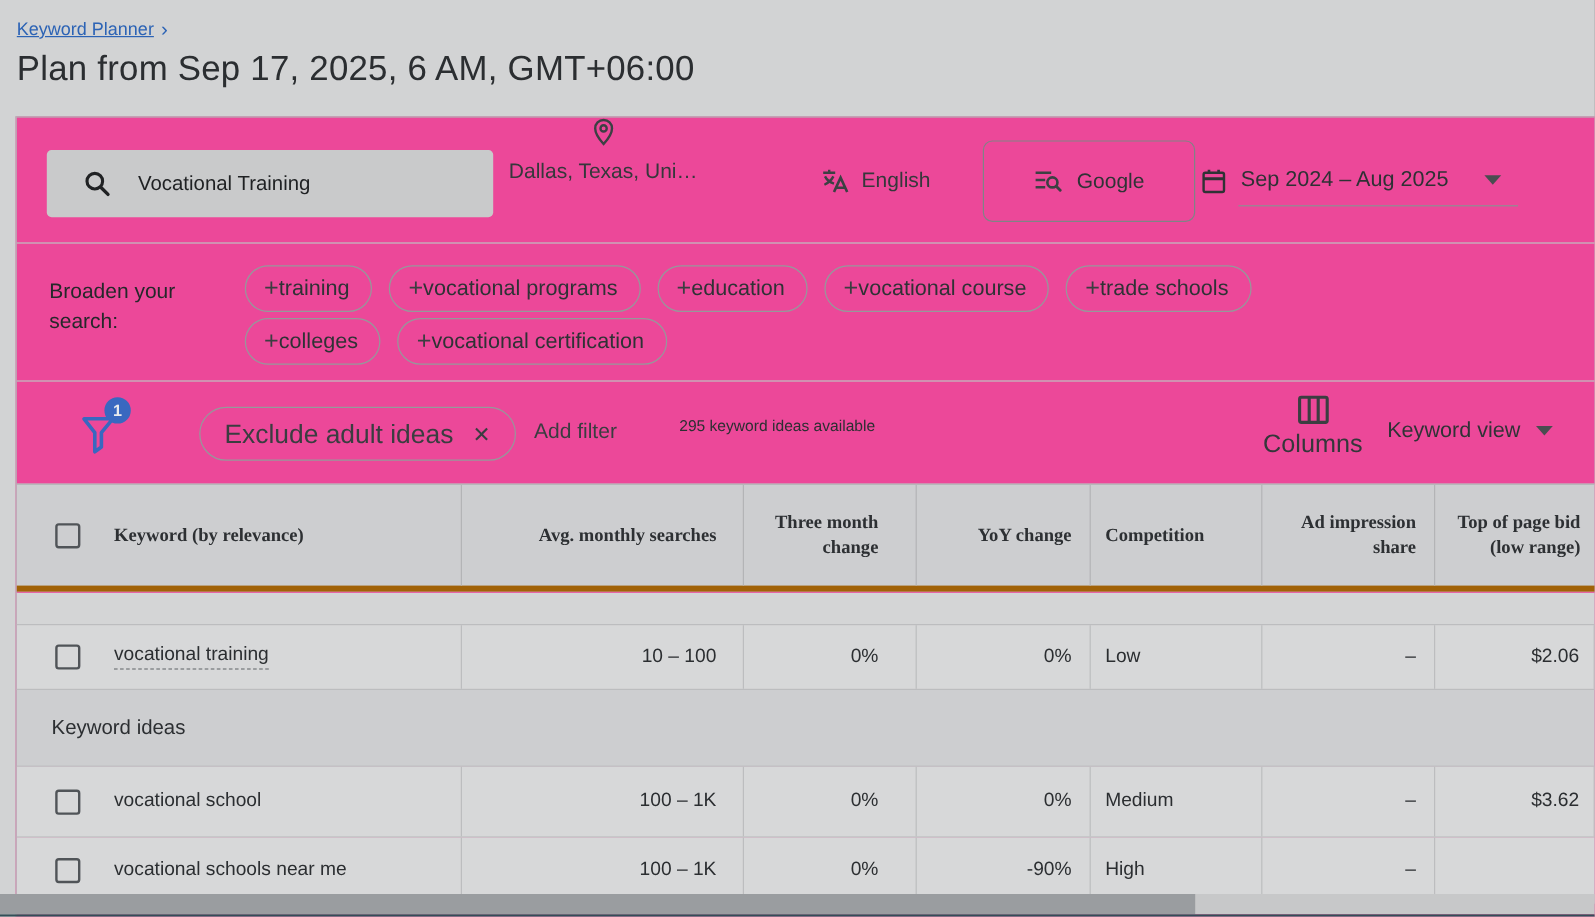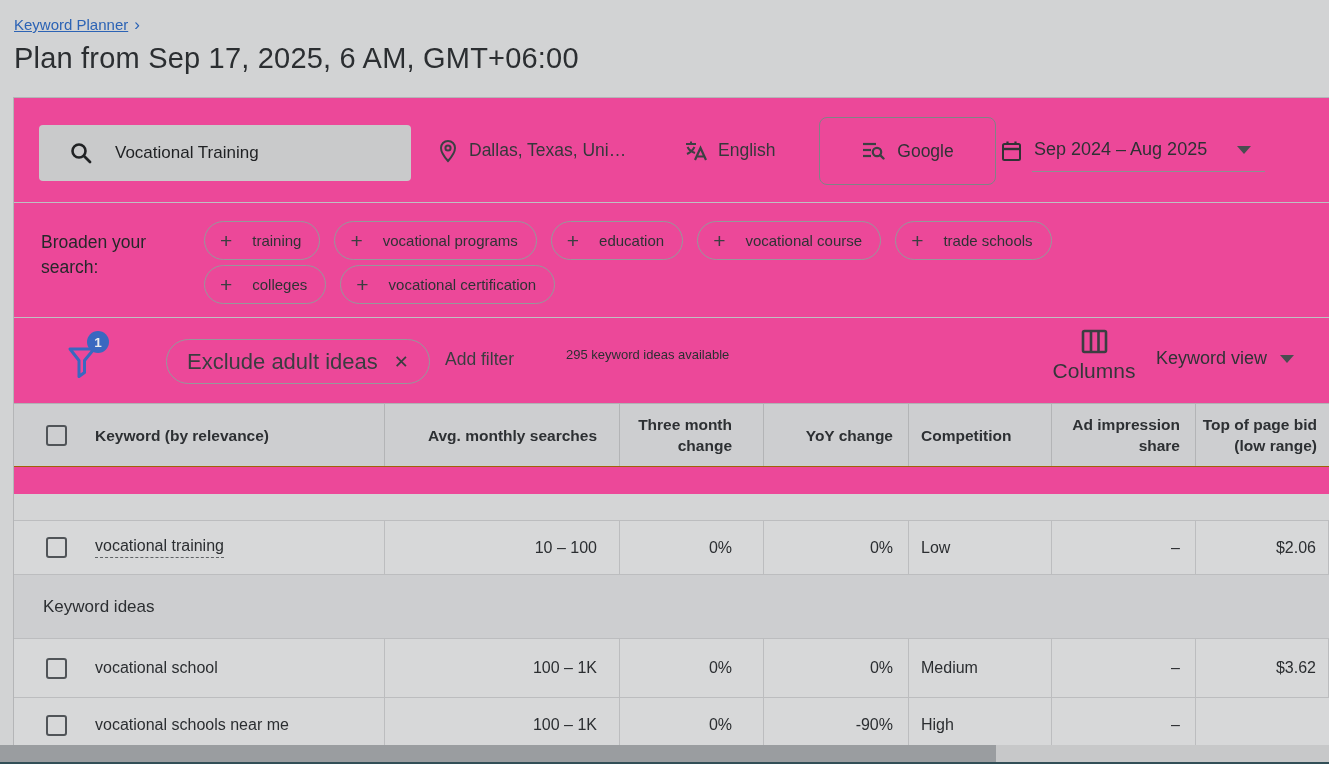--- a/index.html
+++ b/index.html
@@ -19,38 +19,38 @@
   .panel { position:absolute; left:13px; top:97px; width:1316px; height:667px;
            background:#ec4899; border-left:1px solid #b4b5b7; border-top:1px solid #b4b5b7; }
 
   
   .toolbar { position:absolute; left:0; top:0; width:100%; height:105px; border-bottom:1px solid #bfc0c2; }
   .search-box { position:absolute; left:25px; top:27px; width:372px; height:56px; background:#c9cacb;
                 border-radius:4px; display:flex; align-items:center; padding-left:30px; gap:22px; cursor:text; }
   .search-box span { font-size:17px; color:#1f2123; }
   .tool-item { position:absolute; top:0; height:105px; display:flex; align-items:center; gap:10px;
                font-size:17.5px; color:#35383b; cursor:pointer; }
-  .loc-item { left:423px; }
+  .loc-item { left:410px;flex-direction:column; }
   .lang-item { left:670px; }
   .google-btn { position:absolute; left:805px; top:19px; width:177px; height:68px;
                 border:1px solid #808386; border-radius:8px; display:flex; align-items:center;
                 justify-content:center; gap:12px; font-size:17.5px; color:#303336; cursor:pointer; }
   .date-item { position:absolute; left:987px; top:0; height:105px; display:flex; align-items:center; gap:10px; cursor:pointer; }
   .date-underlined { display:flex; align-items:center; gap:30px; border-bottom:1px solid #8d8f92;
                      padding:10px 14px 11px 2px; font-size:18px; color:#2e3134; }
   .tri-down { width:0; height:0; border-left:7px solid transparent; border-right:7px solid transparent;
               border-top:8px solid #4a4d50; }
 
   
   .broaden { position:absolute; left:0; top:105px; width:100%; height:115px; border-bottom:1px solid #bfc0c2; }
   .broaden-label { position:absolute; left:27px; top:27px; width:150px; font-size:17.5px; line-height:25px; color:#25282a; }
   .chip-row { position:absolute; left:190px; display:flex; gap:14px; }
   .chip-row.r1 { top:18px; } .chip-row.r2 { top:62px; }
   .chip { height:39px; border:1px solid #96989b; border-radius:20px; display:inline-flex;
-          align-items:center; padding:0 18px 0 15px; gap:20px; font-size:15px; color:#2f3235;
+          align-items:center; padding:0 18px 0 15px; gap:0; font-size:18px; color:#2f3235;
           cursor:pointer; background:transparent; white-space:nowrap; }
   .plus-icon { font-size:21px; color:#3b3e41; line-height:1; }
   .plus-icon::before { content:"+"; }
 
   
   .filterbar { position:absolute; left:0; top:220px; width:100%; height:85px; }
   .funnel-wrap { position:absolute; left:53px; top:13px; width:42px; height:50px; cursor:pointer; }
   .funnel-badge { position:absolute; right:0; top:0; width:22px; height:22px; border-radius:50%;
                   background:var(--filter-badge-blue,#3968c0); color:#e8eaed; font-size:13.5px; font-weight:700;
                   display:flex; align-items:center; justify-content:center; }
@@ -60,23 +60,23 @@
   .x-icon { font-size:18px; color:#3a3d40; cursor:pointer; line-height:1; }
   .x-icon::before { content:"✕"; }
   .add-filter { position:absolute; left:431px; top:31px; font-size:17.5px; color:#3a3d40; cursor:pointer; }
   .ideas-count { position:absolute; left:552px; top:29px; font-size:13px; color:#2c2f32; }
   .columns-btn { position:absolute; left:1020px; top:11px; width:120px; text-align:center; cursor:pointer; }
   .columns-btn .lbl { font-size:21px; color:#34373a; margin-top:5px; }
   .view-btn { position:absolute; left:1142px; top:30px; display:flex; align-items:center; gap:13px;
               font-size:18px; color:#303336; cursor:pointer; }
 
   
-  .thead { position:absolute; left:0; top:305px; width:100%; height:64px; background:#cdced0;
-           border-top:1px solid #b1b2b4; border-bottom:1px solid #a16207; display:flex;
-           font-size:15.5px; font-weight:700; color:#2d3033; line-height:21px; }
+  .thead { position:absolute; left:0; top:305px; width:100%; height:90px; background:#cdced0;
+           border-top:1px solid #b1b2b4; border-bottom:5px solid #a16207; display:flex;
+           font-size:15.5px; font-weight:700; color:#2d3033; line-height:21px;font-family:Liberation Serif, serif; }
   .hc { display:flex; align-items:center; border-right:1px solid #b3b4b6; }
   .c1 { width:371px; padding-left:32px; }
   .c2 { width:235px; justify-content:flex-end; padding-right:22px; text-align:right; }
   .c3 { width:144px; justify-content:flex-end; padding-right:31px; text-align:right; }
   .c4 { width:145px; justify-content:flex-end; padding-right:15px; text-align:right; }
   .c5 { width:143px; padding-left:12px; }
   .c6 { width:144px; justify-content:flex-end; padding-right:15px; text-align:right; }
   .c7 { flex:1; justify-content:flex-end; padding-right:12px; text-align:right; border-right:none; }
   .checkbox { width:21px; height:21px; border:2.5px solid #505458; border-radius:3px;
               margin-right:28px; flex:none; cursor:pointer; }

